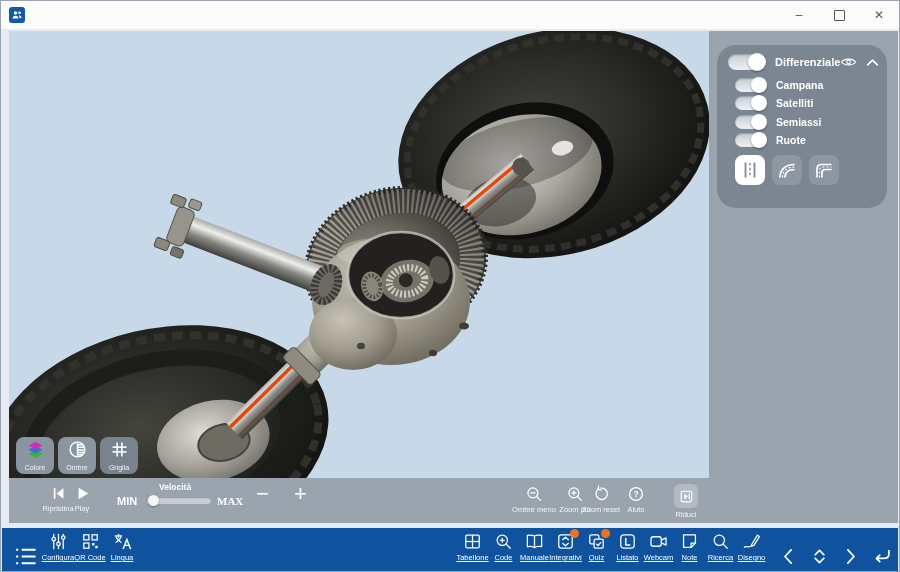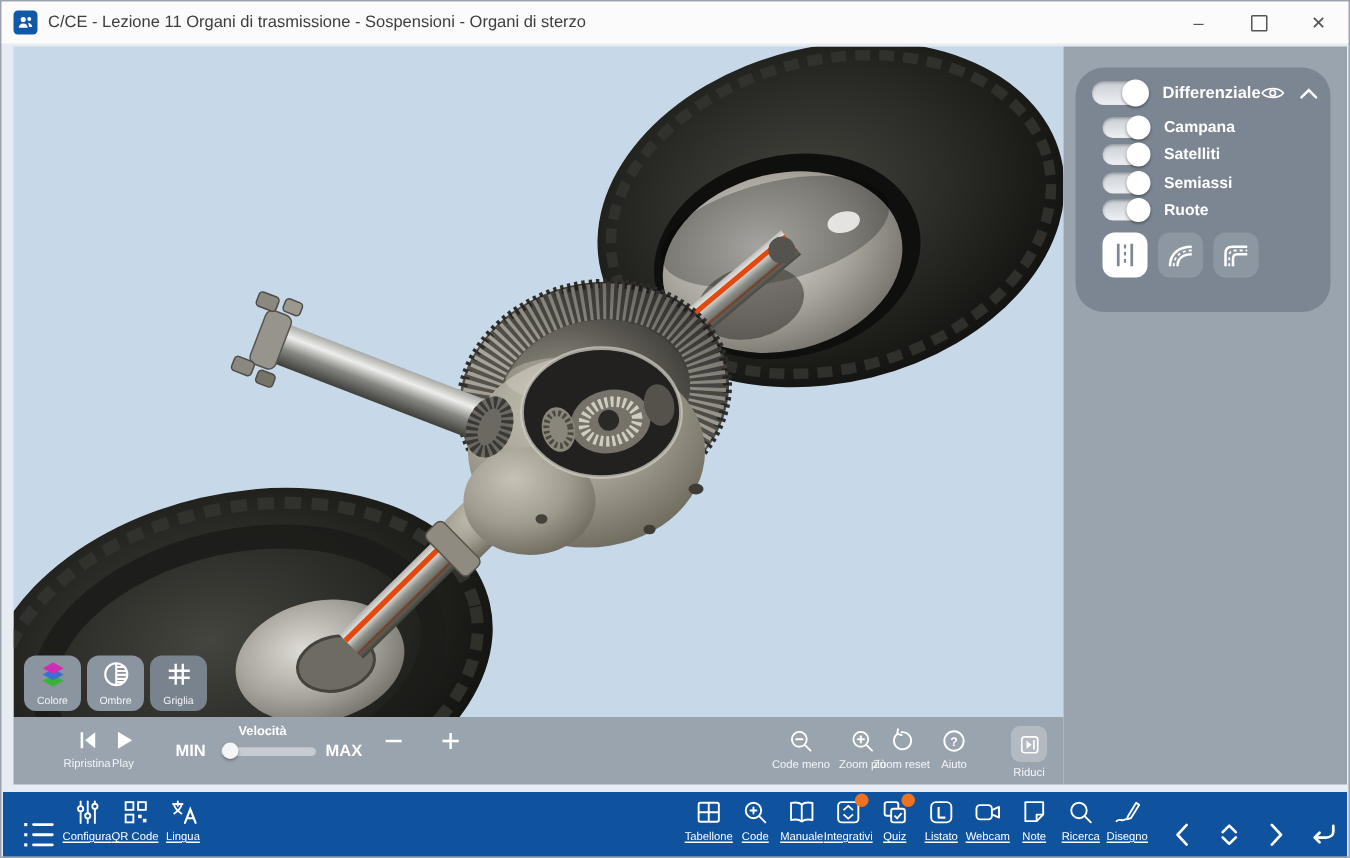--- a/index.html
+++ b/index.html
@@ -80,21 +80,20 @@
   <span class="app-icon">
     <svg width="12" height="12" viewBox="0 0 24 24">
         <g fill="#fff">
       <circle cx="9" cy="8" r="3.4"></circle>
           <path d="M3 19c0-3.4 2.7-5.6 6-5.6s6 2.2 6 5.6z"></path>
       <circle cx="17" cy="7.4" r="2.6"></circle>
           <path d="M15.5 12.6c2.9.2 5.5 2.2 5.5 5.4h-4"></path>
     </g>
       </svg>
   </span>
-  <span class="title-text">C/CE - Lezione 11 Organi di trasmissione - Sospensioni - Organi di sterzo</span>
   <div class="win-controls">
     <span class="win-btn">–</span>
     <span class="win-btn">
         <span class="max-glyph"></span>
       </span>
     <span class="win-btn">✕</span>
   </div>
 </div>
 
 <div class="viewport">
@@ -270,32 +269,32 @@
       <polygon points="6.5,4 20,12 6.5,20" fill="#fff"></polygon>
     </svg>
     <span class="lbl">Play</span>
   </div>
 
   <span class="vel-label" style="left:150px;">Velocità</span>
   <span class="minmax" style="left:108px;">MIN</span>
   <div class="slider">
     <span class="knob"></span>
   </div>
-  <span class="minmax" style="left:208px;">MAX</span>
+  <span class="minmax" style="left:208px;font-family:Liberation Serif, serif;">MAX</span>
 
   <span class="stepper" style="left:247px;">−</span>
   <span class="stepper" style="left:285px;">+</span>
 
   <div class="ctrl-item" style="left:507px;top:7px;width:36px;">
     <svg width="18" height="18" viewBox="0 0 24 24" fill="none" stroke="#fff" stroke-width="1.7" stroke-linecap="round">
       <circle cx="10.5" cy="10.5" r="6.6"></circle>
         <line x1="15.4" y1="15.4" x2="20.5" y2="20.5"></line>
       <line x1="7.7" y1="10.5" x2="13.3" y2="10.5"></line>
     </svg>
-    <span class="lbl">Code meno</span>
+    <span class="lbl">Ombre meno</span>
   </div>
   <div class="ctrl-item" style="left:540px;top:7px;width:32px;margin-left:10px;">
     <svg width="18" height="18" viewBox="0 0 24 24" fill="none" stroke="#fff" stroke-width="1.7" stroke-linecap="round">
       <circle cx="10.5" cy="10.5" r="6.6"></circle>
         <line x1="15.4" y1="15.4" x2="20.5" y2="20.5"></line>
       <line x1="7.7" y1="10.5" x2="13.3" y2="10.5"></line>
         <line x1="10.5" y1="7.7" x2="10.5" y2="13.3"></line>
     </svg>
     <span class="lbl">Zoom più</span>
   </div>

